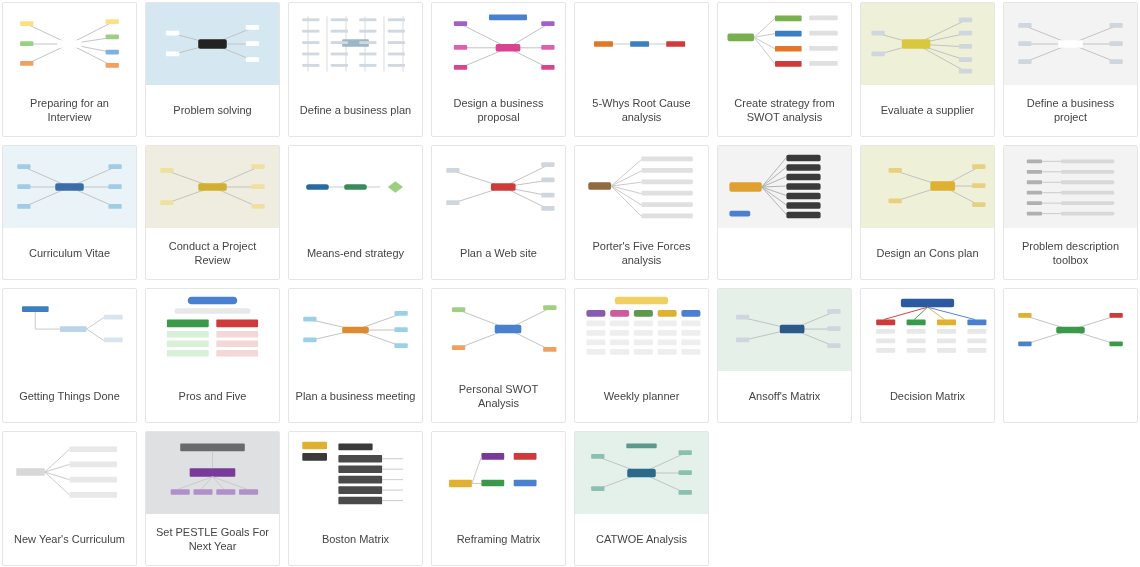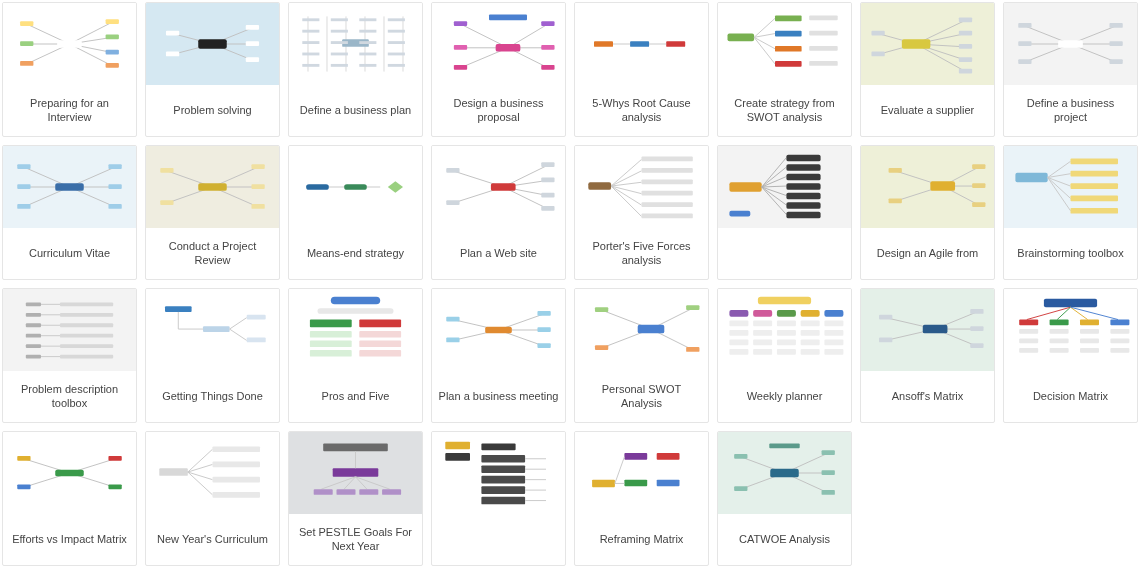--- a/index.html
+++ b/index.html
@@ -321,37 +321,21 @@
           <line x1="86" y1="40" x2="36" y2="56" stroke="#c0c0c0" stroke-width="1"></line>
           <rect x="29" y="53" width="14" height="5" fill="#e8d080" rx="1"></rect>
           <line x1="86" y1="40" x2="124" y2="20" stroke="#c0c0c0" stroke-width="1"></line>
           <rect x="117" y="17" width="14" height="5" fill="#e8d080" rx="1"></rect>
           <line x1="86" y1="40" x2="124" y2="40" stroke="#c0c0c0" stroke-width="1"></line>
           <rect x="117" y="37" width="14" height="5" fill="#e8d080" rx="1"></rect>
           <line x1="86" y1="40" x2="124" y2="60" stroke="#c0c0c0" stroke-width="1"></line>
           <rect x="117" y="57" width="14" height="5" fill="#e8d080" rx="1"></rect>
           <rect x="73" y="35" width="26" height="10" fill="#e0b030" rx="2"></rect>
         </svg></div>
-      <div class="label">Design an Agile from</div>
-    </div>
-    <div class="card">
-      <div class="thumb bg-lblue"><svg viewBox="0 0 140 82" width="100%" height="100%">
-          <rect x="12" y="26" width="34" height="10" fill="#7fb8d8" rx="2"></rect>
-          <line x1="46" y1="31" x2="70" y2="14" stroke="#c8c8c8" stroke-width="1"></line>
-          <rect x="70" y="11" width="50" height="6" fill="#f0d878" rx="1"></rect>
-          <line x1="46" y1="31" x2="70" y2="27" stroke="#c8c8c8" stroke-width="1"></line>
-          <rect x="70" y="24" width="50" height="6" fill="#f0d878" rx="1"></rect>
-          <line x1="46" y1="31" x2="70" y2="40" stroke="#c8c8c8" stroke-width="1"></line>
-          <rect x="70" y="37" width="50" height="6" fill="#f0d878" rx="1"></rect>
-          <line x1="46" y1="31" x2="70" y2="53" stroke="#c8c8c8" stroke-width="1"></line>
-          <rect x="70" y="50" width="50" height="6" fill="#f0d878" rx="1"></rect>
-          <line x1="46" y1="31" x2="70" y2="66" stroke="#c8c8c8" stroke-width="1"></line>
-          <rect x="70" y="63" width="50" height="6" fill="#f0d878" rx="1"></rect>
-        </svg></div>
-      <div class="label">Brainstorming toolbox</div>
+      <div class="label">Design an Cons plan</div>
     </div>
     <div class="card">
       <div class="thumb bg-gray"><svg viewBox="0 0 140 82" width="100%" height="100%">
           <rect x="24" y="12" width="16" height="4" fill="#b0b0b0" rx="1"></rect>
           <rect x="60" y="12" width="56" height="4" fill="#d8d8d8" rx="1"></rect>
           <line x1="40" y1="14" x2="60" y2="14" stroke="#c8c8c8" stroke-width="1"></line>
           <rect x="24" y="23" width="16" height="4" fill="#b0b0b0" rx="1"></rect>
           <rect x="60" y="23" width="56" height="4" fill="#d8d8d8" rx="1"></rect>
           <line x1="40" y1="25" x2="60" y2="25" stroke="#c8c8c8" stroke-width="1"></line>
           <rect x="24" y="34" width="16" height="4" fill="#b0b0b0" rx="1"></rect>
@@ -505,21 +489,20 @@
           <line x1="70" y1="41" x2="22" y2="26" stroke="#c0c0c0" stroke-width="1"></line>
           <rect x="15" y="23" width="14" height="5" fill="#e0b030" rx="1"></rect>
           <line x1="70" y1="41" x2="22" y2="56" stroke="#c0c0c0" stroke-width="1"></line>
           <rect x="15" y="53" width="14" height="5" fill="#4a80d0" rx="1"></rect>
           <line x1="70" y1="41" x2="118" y2="26" stroke="#c0c0c0" stroke-width="1"></line>
           <rect x="111" y="23" width="14" height="5" fill="#d03a3a" rx="1"></rect>
           <line x1="70" y1="41" x2="118" y2="56" stroke="#c0c0c0" stroke-width="1"></line>
           <rect x="111" y="53" width="14" height="5" fill="#3a9a4a" rx="1"></rect>
           <rect x="55" y="37.5" width="30" height="7" fill="#3a9a4a" rx="2"></rect>
         </svg></div>
-      <div class="label">Efforts vs Impact Matrix</div>
     </div>
     <div class="card">
       <div class="thumb bg-white"><svg viewBox="0 0 140 82" width="100%" height="100%">
           <rect x="14" y="36" width="30" height="8" fill="#d8d8d8" rx="1"></rect>
           <line x1="44" y1="40" x2="70" y2="16" stroke="#c8c8c8" stroke-width="1"></line>
           <rect x="70" y="13" width="50" height="6" fill="#e8e8e8" rx="1"></rect>
           <line x1="44" y1="40" x2="70" y2="32" stroke="#c8c8c8" stroke-width="1"></line>
           <rect x="70" y="29" width="50" height="6" fill="#e8e8e8" rx="1"></rect>
           <line x1="44" y1="40" x2="70" y2="48" stroke="#c8c8c8" stroke-width="1"></line>
           <rect x="70" y="45" width="50" height="6" fill="#e8e8e8" rx="1"></rect>
@@ -553,20 +536,21 @@
           <line x1="98" y1="26" x2="120" y2="26" stroke="#c8c8c8" stroke-width="1"></line>
           <rect x="52" y="33" width="46" height="8" fill="#4a4a4a" rx="1"></rect>
           <line x1="98" y1="37" x2="120" y2="37" stroke="#c8c8c8" stroke-width="1"></line>
           <rect x="52" y="44" width="46" height="8" fill="#4a4a4a" rx="1"></rect>
           <line x1="98" y1="48" x2="120" y2="48" stroke="#c8c8c8" stroke-width="1"></line>
           <rect x="52" y="55" width="46" height="8" fill="#4a4a4a" rx="1"></rect>
           <line x1="98" y1="59" x2="120" y2="59" stroke="#c8c8c8" stroke-width="1"></line>
           <rect x="52" y="66" width="46" height="8" fill="#4a4a4a" rx="1"></rect>
           <line x1="98" y1="70" x2="120" y2="70" stroke="#c8c8c8" stroke-width="1"></line>
         </svg></div>
+      <div class="label">Boston Matrix</div>
     </div>
     <div class="card">
       <div class="thumb bg-white"><svg viewBox="0 0 140 82" width="100%" height="100%">
           <rect x="18" y="48" width="24" height="8" fill="#e0b030" rx="1"></rect>
           <rect x="52" y="20" width="24" height="7" fill="#7a3a9a" rx="1"></rect>
           <rect x="86" y="20" width="24" height="7" fill="#d03a3a" rx="1"></rect>
           <rect x="52" y="48" width="24" height="7" fill="#3a9a4a" rx="1"></rect>
           <rect x="86" y="48" width="24" height="7" fill="#4a80d0" rx="1"></rect>
           <line x1="42" y1="52" x2="52" y2="24" stroke="#c8c8c8" stroke-width="1"></line>
           <line x1="42" y1="52" x2="52" y2="52" stroke="#c8c8c8" stroke-width="1"></line>

